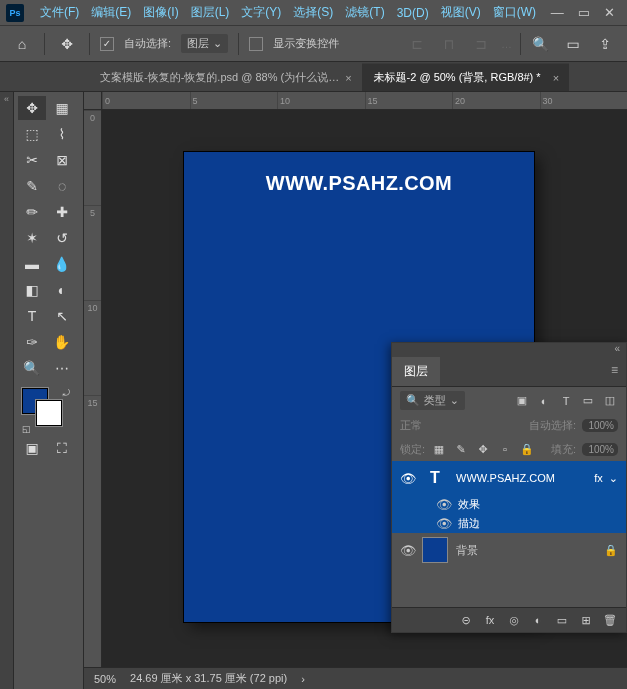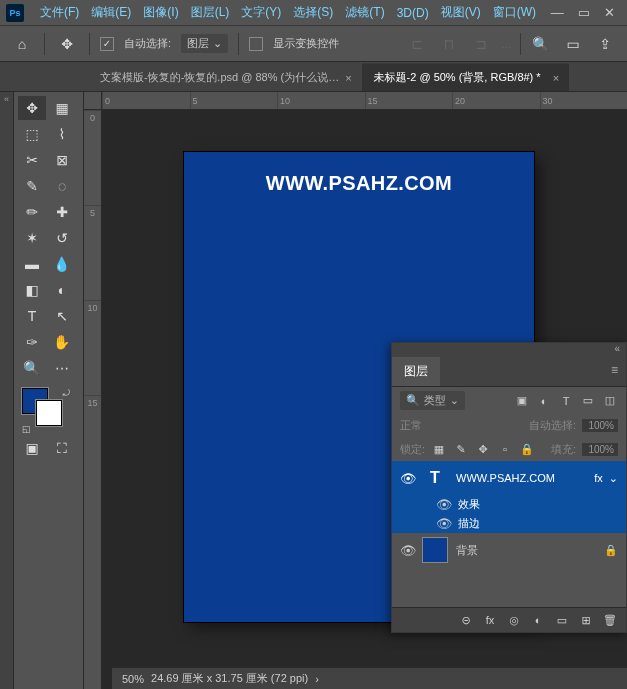--- a/index.html
+++ b/index.html
@@ -31,33 +31,33 @@
 .swatches .mini { position:absolute; top:0; right:4px; font-size:9px; color:#ccc; }
 .swatches .swap { position:absolute; bottom:0; left:4px; font-size:9px; color:#ccc; }
 .canvas-area { flex: 1; background: #282828; position: relative; overflow: hidden; }
 .ruler-h { position: absolute; top: 0; left: 18px; right: 0; height: 18px; background: #535353; border-bottom: 1px solid #2a2a2a; display:flex; color:#999; font-size:9px; }
 .ruler-v { position: absolute; top: 18px; left: 0; bottom: 0; width: 18px; background: #535353; border-right: 1px solid #2a2a2a; display:flex; flex-direction:column; color:#999; font-size:9px; }
 .ruler-h span { width: 95px; text-align:left; padding-left:2px; border-left:1px solid #444; line-height:18px; }
 .ruler-v span { height: 95px; padding-top:2px; text-align:center; border-top:1px solid #444; writing-mode: horizontal-tb; }
 .corner { position:absolute; top:0; left:0; width:18px; height:18px; background:#535353; border-right:1px solid #2a2a2a; border-bottom:1px solid #2a2a2a; }
 .canvas-doc { position: absolute; top: 60px; left: 100px; width: 350px; height: 470px; background: #0a3d91; box-shadow: 0 0 0 1px #000, 6px 6px 14px rgba(0,0,0,.5); }
 .canvas-text { position: absolute; top: 20px; left: 50%; transform: translateX(-50%); color: #fff; font-weight: bold; font-size: 20px; letter-spacing: 0.4px; font-family: Arial, sans-serif; }
-.statusbar { position: absolute; bottom: 0; left: 0; right: 0; height: 22px; background: #424242; display: flex; align-items: center; padding: 0 10px; gap: 7px; font-size: 11px; color: #ccc; border-top:1px solid #2a2a2a;margin-left:28px; }
+.statusbar { position: absolute; bottom: 0; left: 0; right: 0; height: 22px; background: #424242; display: flex; align-items: center; padding: 0 10px; gap: 14px; font-size: 11px; color: #ccc; border-top:1px solid #2a2a2a; }
 .panel { position: absolute; top: 250px; right: 0; width: 236px; background: #535353; box-shadow: -2px 2px 10px rgba(0,0,0,.5); border:1px solid #383838; }
 .panel-topbar { height: 14px; background: #424242; text-align: right; padding-right: 6px; font-size: 10px; color:#aaa; }
 .panel-tabs { display: flex; background: #424242; border-bottom: 1px solid #2a2a2a; }
 .panel-tab { padding: 6px 12px; font-size: 12px; color: #bbb; }
 .panel-tab.active { background: #535353; color: #fff; }
 .panel-tab-menu { margin-left:auto; padding:6px 8px; color:#aaa; font-size:12px; }
 .panel-row { display: flex; align-items: center; padding: 4px 8px; gap: 6px; font-size: 11px; color:#bbb; }
 .panel-row.dim { color: #888; }
 .filter-input { background: #454545; border-radius: 2px; padding: 2px 6px; display:flex; align-items:center; gap:4px; font-size:11px; }
 .panel-row .spacer { flex:1; }
 .mini-icon { width:16px; height:16px; display:flex; align-items:center; justify-content:center; color:#ccc; font-size:11px; }
-.opacity-box { background:#3a3a3a; padding:1px 4px; border-radius:0; font-size:10px; color:#999; min-width:36px; text-align:right; }
+.opacity-box { background:#3a3a3a; padding:1px 4px; border-radius:5px; font-size:10px; color:#999; min-width:36px; text-align:right; }
 .layer { display: flex; align-items: center; padding: 4px 8px; gap: 8px; }
 .layer.selected { background: #0b4f9e; color: #fff; }
 .eye { width: 14px; font-size: 13px; color: #ccc; }
 .layer.selected .eye { color: #fff; }
 .layer-thumb { width: 26px; height: 26px; background: #0a3d91; border: 1px solid #888; }
 .layer-thumb.text { background: none; border: none; font-size: 16px; font-weight: bold; text-align: center; line-height:26px; }
 .layer-name { font-size: 11px; }
 .layer .right-icons { margin-left: auto; display:flex; gap:6px; align-items:center; font-size:11px; }
 .sublayer { display:flex; align-items:center; padding:2px 8px 2px 44px; gap:8px; font-size:11px; color:#fff; background:#0b4f9e; }
 .panel-footer { display:flex; align-items:center; justify-content:flex-end; gap:8px; padding:4px 8px; background:#424242; border-top:1px solid #2a2a2a; }

